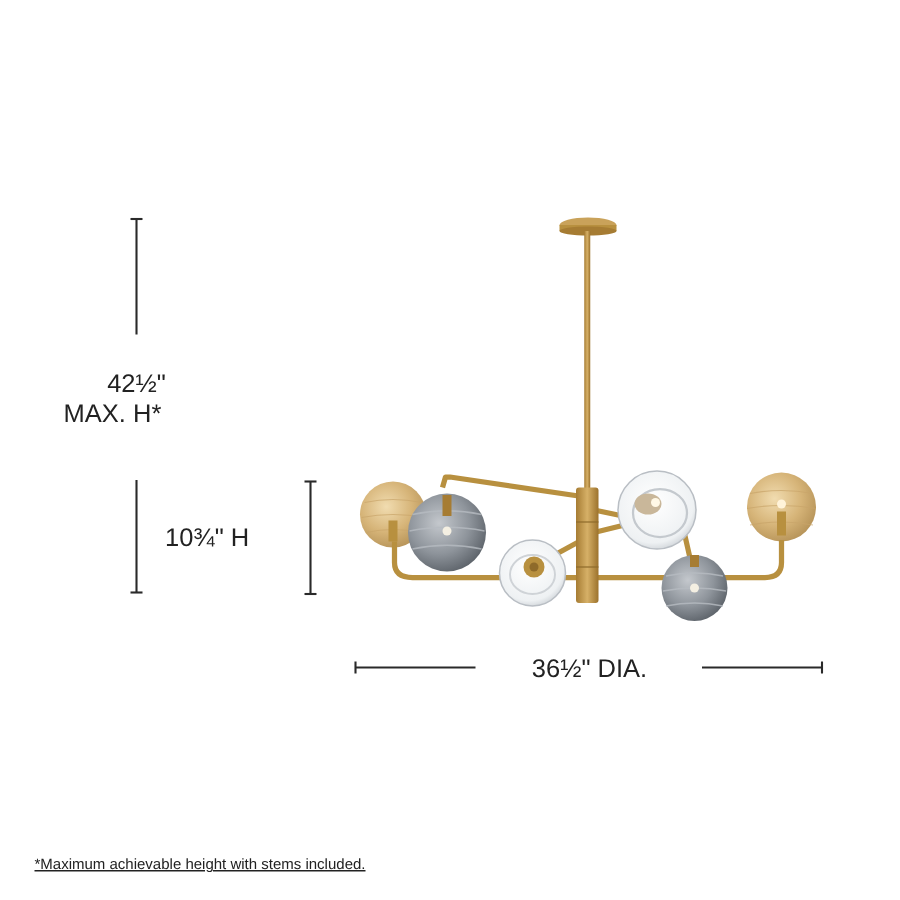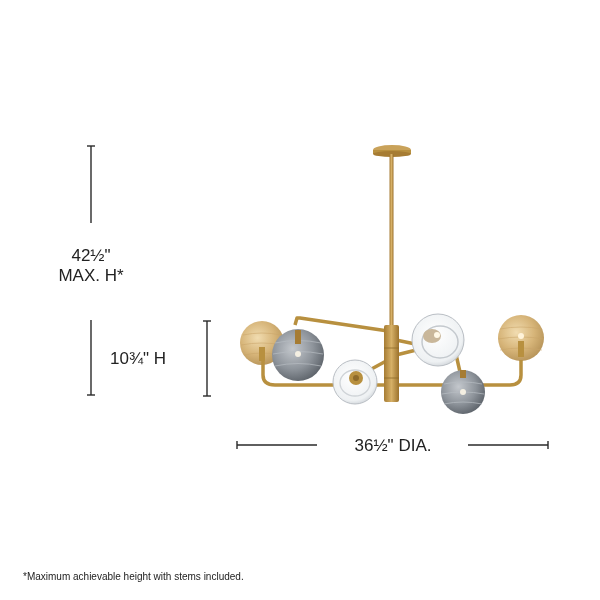--- a/index.html
+++ b/index.html
@@ -3,21 +3,21 @@
   <meta charset="utf-8">
   <style>
     html, body { margin: 0; padding: 0; }
     body {
       width: 600px; height: 600px; background: #ffffff;
       position: relative; overflow: hidden;
       font-family: "Liberation Sans", sans-serif; color: #1a1a1a;
     }
     .abs { position: absolute; }
     .dim-text { font-size: 17px; line-height: 19px; color: #222; text-align: center; white-space: nowrap; }
-    .note { font-size: 10px; color: #222; white-space: nowrap; }
+    .note { font-size: 10px; color: #222; white-space: nowrap; text-decoration: underline; }
     svg { position: absolute; left: 0; top: 0; }
   </style>
 </head>
 <body>
 
 <svg width="600" height="600">
   <g stroke="#2a2a2a" stroke-width="1.4" fill="none">
 
     <line x1="91" y1="146" x2="91" y2="223"></line>
     <line x1="87" y1="146" x2="95" y2="146"></line>
@@ -120,16 +120,16 @@
   </g>
   <rect x="460" y="370" width="6" height="8" fill="#a67c33"></rect>
   <circle cx="463" cy="392" r="3" fill="#f4efe2"></circle>
 
   <rect x="384" y="325" width="15" height="77" rx="2" fill="url(#brass)"></rect>
   <line x1="384" y1="348" x2="399" y2="348" stroke="#8e6a2a" stroke-width="0.8"></line>
   <line x1="384" y1="378" x2="399" y2="378" stroke="#8e6a2a" stroke-width="0.8"></line>
 </svg>
 
 <div class="abs dim-text" style="left:48px; top:246px; width:86px;">42½"</div>
-<div class="abs dim-text" style="left:40px; top:266px; width:102px;">MAX. H*</div>
+<div class="abs dim-text" style="left:24px; top:266px; width:102px;">MAX. H*</div>
 <div class="abs dim-text" style="left:110px; top:349px; width:90px; text-align:left;">10¾" H</div>
 <div class="abs dim-text" style="left:322px; top:436px; width:142px;">36½" DIA.</div>
 <div class="abs note" style="left:23px; top:571px;">*Maximum achievable height with stems included.</div>
 
 </body></html>

